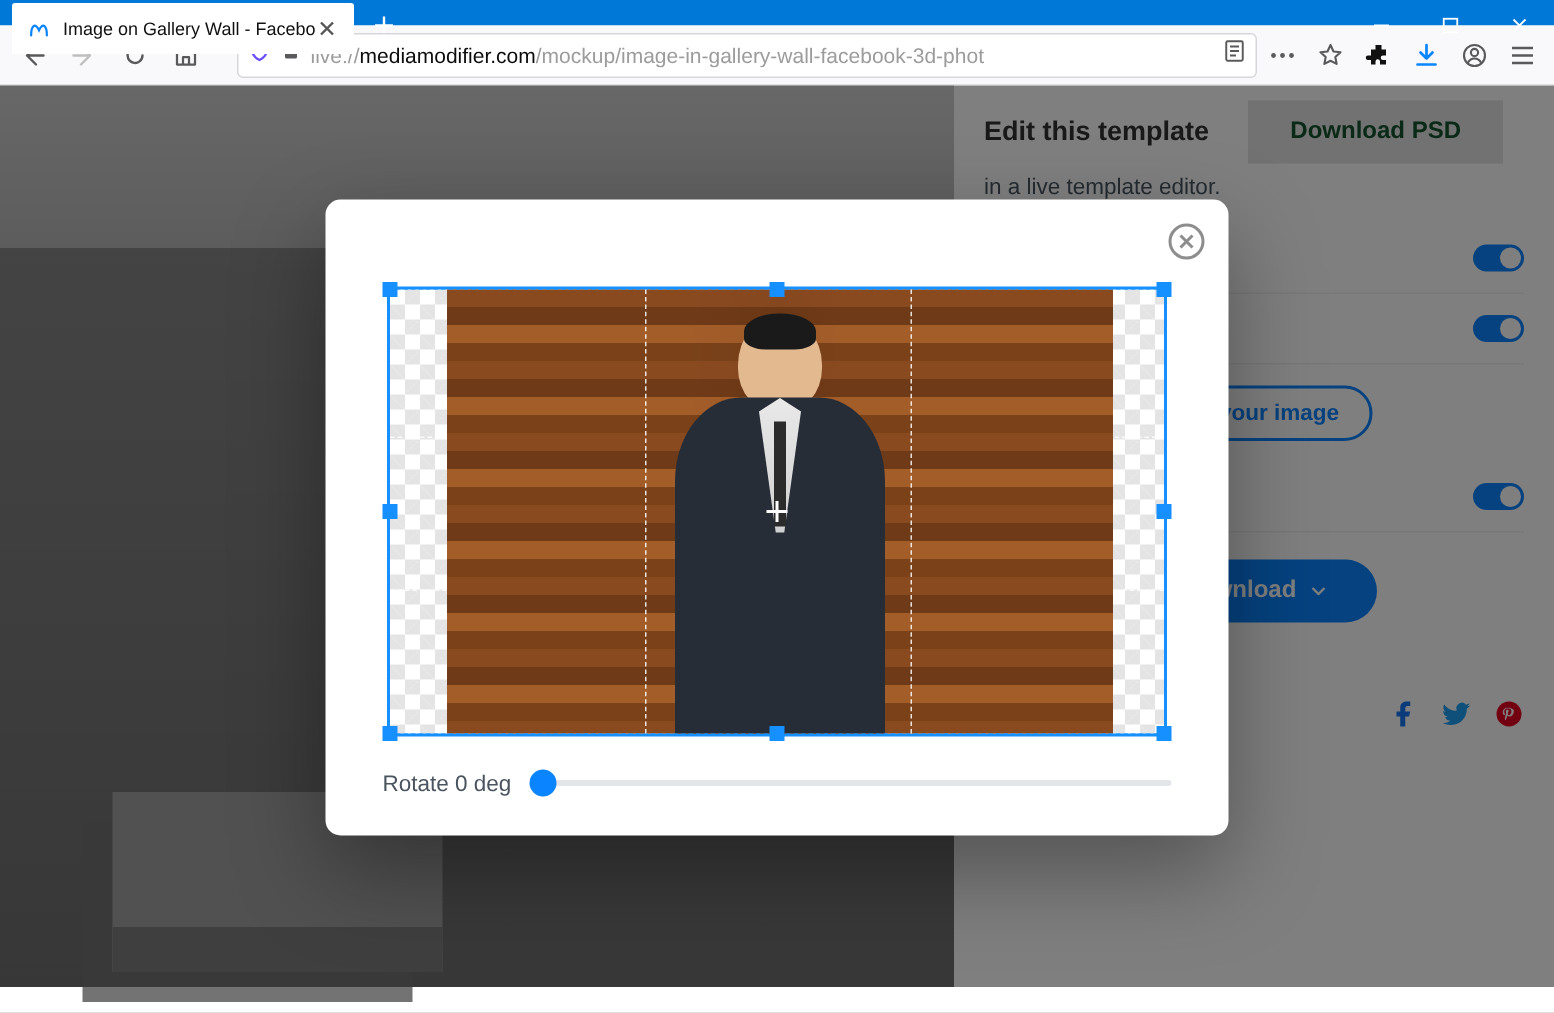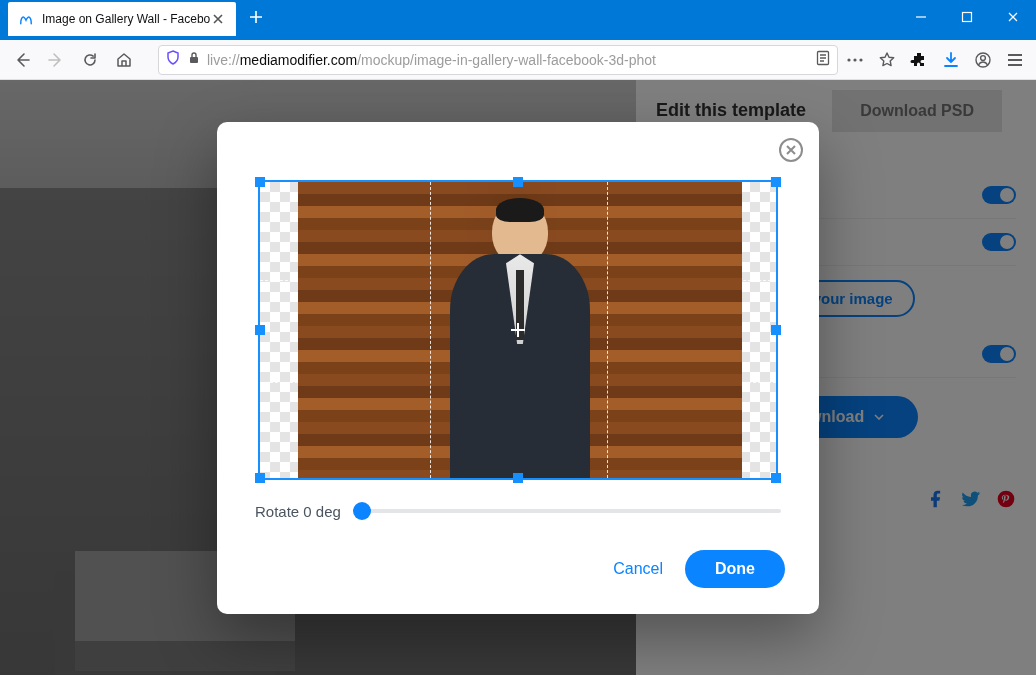--- a/index.html
+++ b/index.html
@@ -1,19 +1,19 @@
 <!DOCTYPE html>
 <html><head>
 <meta charset="utf-8">
 <style>
 * { margin: 0; padding: 0; box-sizing: border-box; font-family: "Segoe UI", Arial, sans-serif; }
 html, body { width: 1036px; height: 675px; overflow: hidden; background: #fff; }
 
 
-.titlebar { height: 40px; background: #0078d7; display: flex; align-items: stretch; color: #fff; }
+.titlebar { height: 17px; background: #0078d7; display: flex; align-items: stretch; color: #fff; }
 .tab { height: 34px; background: #fff; color: #111; display: flex; align-items: center; padding: 0 10px; font-size: 12px; min-width: 210px; position: relative; border-top-left-radius: 2px; border-top-right-radius: 2px; margin-left: 8px; margin-top: 2px; }
 .tab .favicon { width: 16px; height: 16px; margin-right: 8px; display: flex; align-items: center; justify-content: center; color: #0a84ff; font-weight: bold; font-size: 14px; }
 .tab .tab-close { margin-left: auto; width: 16px; height: 16px; color: #555; display: flex; align-items: center; justify-content: center; cursor: pointer; }
 .newtab { width: 28px; height: 28px; display: flex; margin-top: 3px; margin-left: 6px; align-items: center; justify-content: center; color: #fff; font-size: 18px; cursor: pointer; }
 .win-controls { margin-left: auto; display: flex; }
 .win-btn { width: 46px; height: 34px; display: flex; align-items: center; justify-content: center; cursor: pointer; }
 .win-btn svg { stroke: #fff; fill: none; }
 
 
 .navbar { height: 40px; background: #f9f9fb; border-bottom: 1px solid #e0e0e2; display: flex; align-items: center; padding: 0 6px; gap: 2px; }
@@ -38,21 +38,21 @@
 .bg-left { flex: 1; background: linear-gradient(#c7c7c7, #999); position: relative; filter: grayscale(100%); }
 .bg-left::before { content: ""; position: absolute; inset: 0; background: linear-gradient(180deg, #d0d0d0 0%, #b9b9b9 18%, #888 18%, #6f6f6f 100%); }
 .wood-block { position: absolute; left: 75px; bottom: 10px; width: 220px; height: 120px; background: #d19b58; box-shadow: inset 0 -30px 0 #b07838, -20px 20px 0 #9e6d35; }
 .bg-right { width: 400px; background: #fff; padding: 20px; font-size: 15px; color: #5d6770; }
 .edit-title { font-size: 18px; font-weight: 600; color: #333; margin-bottom: 12px; }
 .live-line { margin: 18px 0 16px; color: #485660; }
 .opt-row { display: flex; align-items: center; justify-content: flex-end; padding: 14px 0; border-bottom: 1px solid #eef0f2; }
 .toggle { width: 34px; height: 18px; background: #0a84ff; border-radius: 9px; position: relative; }
 .toggle::after { content: ""; position: absolute; right: 2px; top: 2px; width: 14px; height: 14px; background: #fff; border-radius: 50%; }
 .add-image-btn { border: 2px solid #0a84ff; color: #0a84ff; background: #fff; border-radius: 22px; padding: 8px 20px; font-weight: 600; font-size: 15px; cursor: pointer; }
-.download-btn-bg { position: absolute; top: 10px; right: 34px; background: #e4e4e4; color: #737373; padding: 12px 28px; font-weight: 600; font-size: 16px; border: none; }
+.download-btn-bg { position: absolute; top: 10px; right: 34px; background: #e4e4e4; color: #14532d; padding: 12px 28px; font-weight: 600; font-size: 16px; border: none; }
 .dl-btn { background: #0a84ff; color: #fff; border: none; border-radius: 22px; padding: 12px 34px; font-weight: 600; font-size: 16px; display: inline-flex; align-items: center; gap: 10px; cursor: pointer; margin-top: 18px; }
 .share-row { display: flex; align-items: center; gap: 14px; margin-top: 50px; color: #485660; font-size: 15px; }
 .share-row .fb { color: #1877f2; }
 .share-row .tw { color: #1da1f2; }
 .share-row .pt { color: #e60023; }
 
 
 .modal { position: absolute; z-index: 20; left: 50%; top: 48%; transform: translate(-50%, -50%); width: 602px; background: #fff; border-radius: 10px; box-shadow: 0 24px 60px rgba(0,0,0,0.35); padding: 30px 34px 26px; }
 .modal-close { position: absolute; top: 16px; right: 16px; width: 24px; height: 24px; border: 2px solid #8d8d8d; border-radius: 50%; display: flex; align-items: center; justify-content: center; color: #8d8d8d; cursor: pointer; font-weight: bold; }
 
@@ -284,19 +284,15 @@
 
     <div class="rotate-row">
       <label>Rotate 0 deg</label>
       <div class="slider">
         <div class="slider-track"></div>
         <div class="slider-thumb"></div>
       </div>
     </div>
 
 
-    <div class="modal-actions">
-      <button class="btn-cancel">Cancel</button>
-      <button class="btn-done">Done</button>
-    </div>
   </div>
 
 </div>
 
 </body></html>

